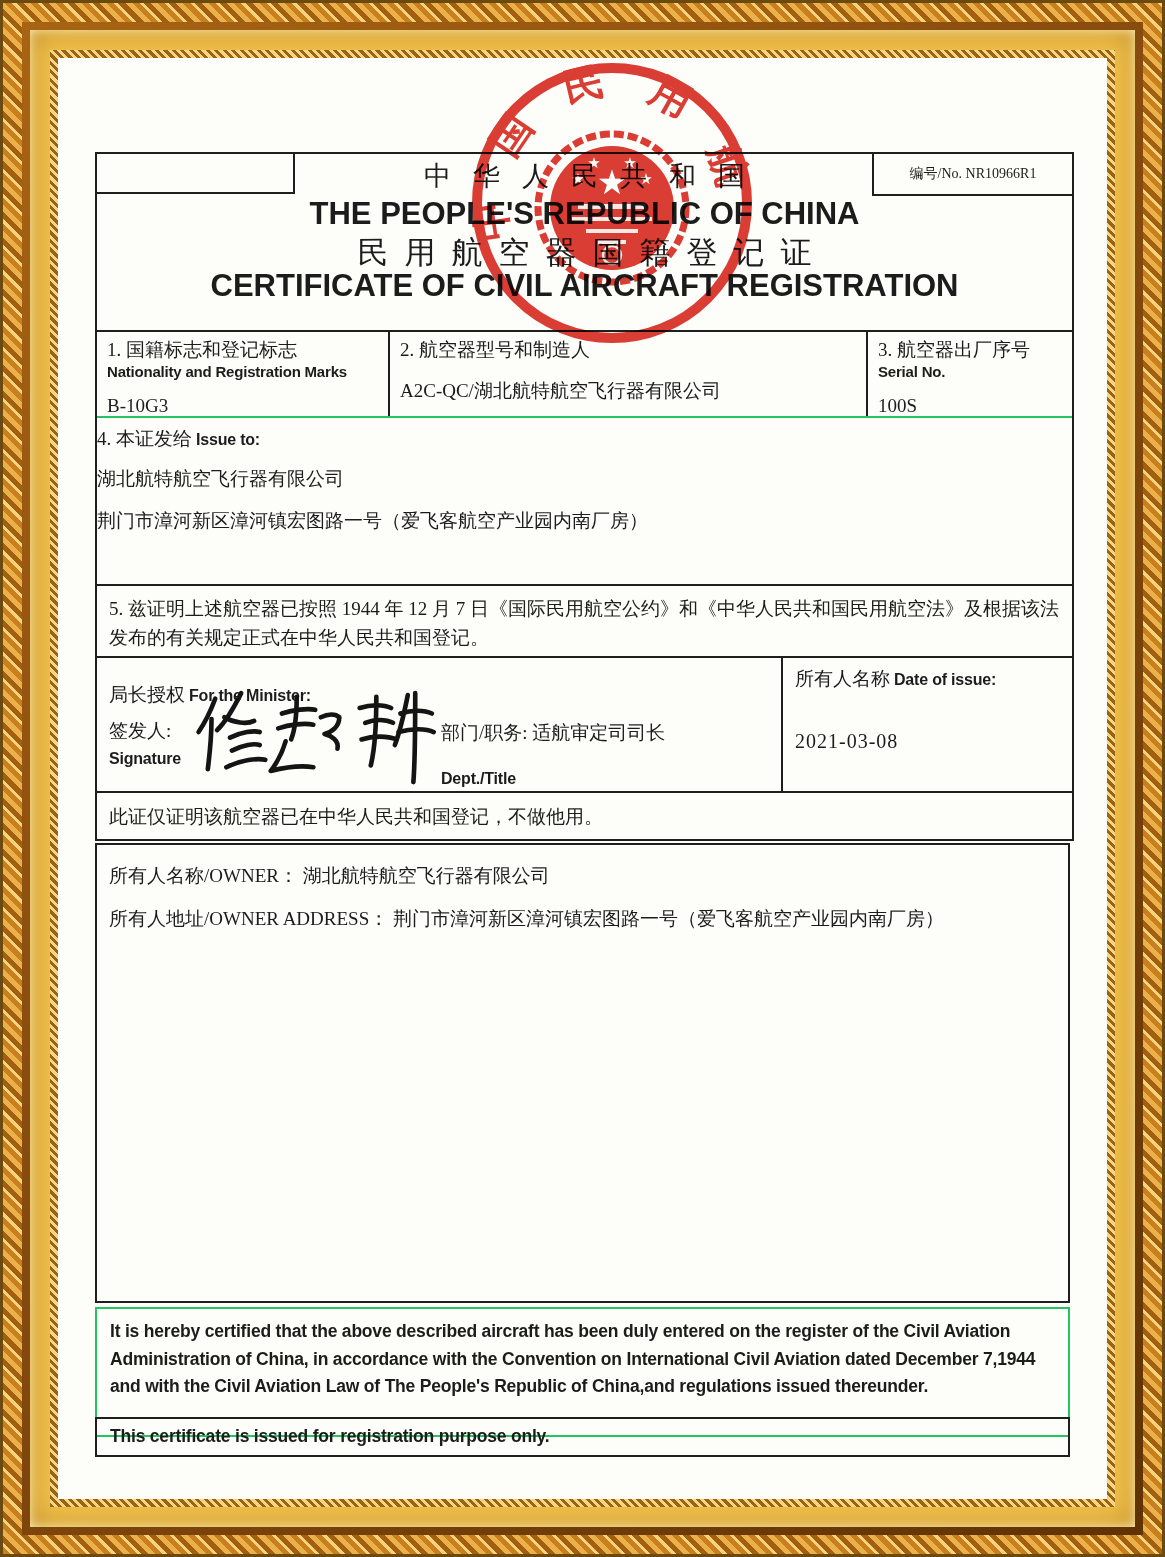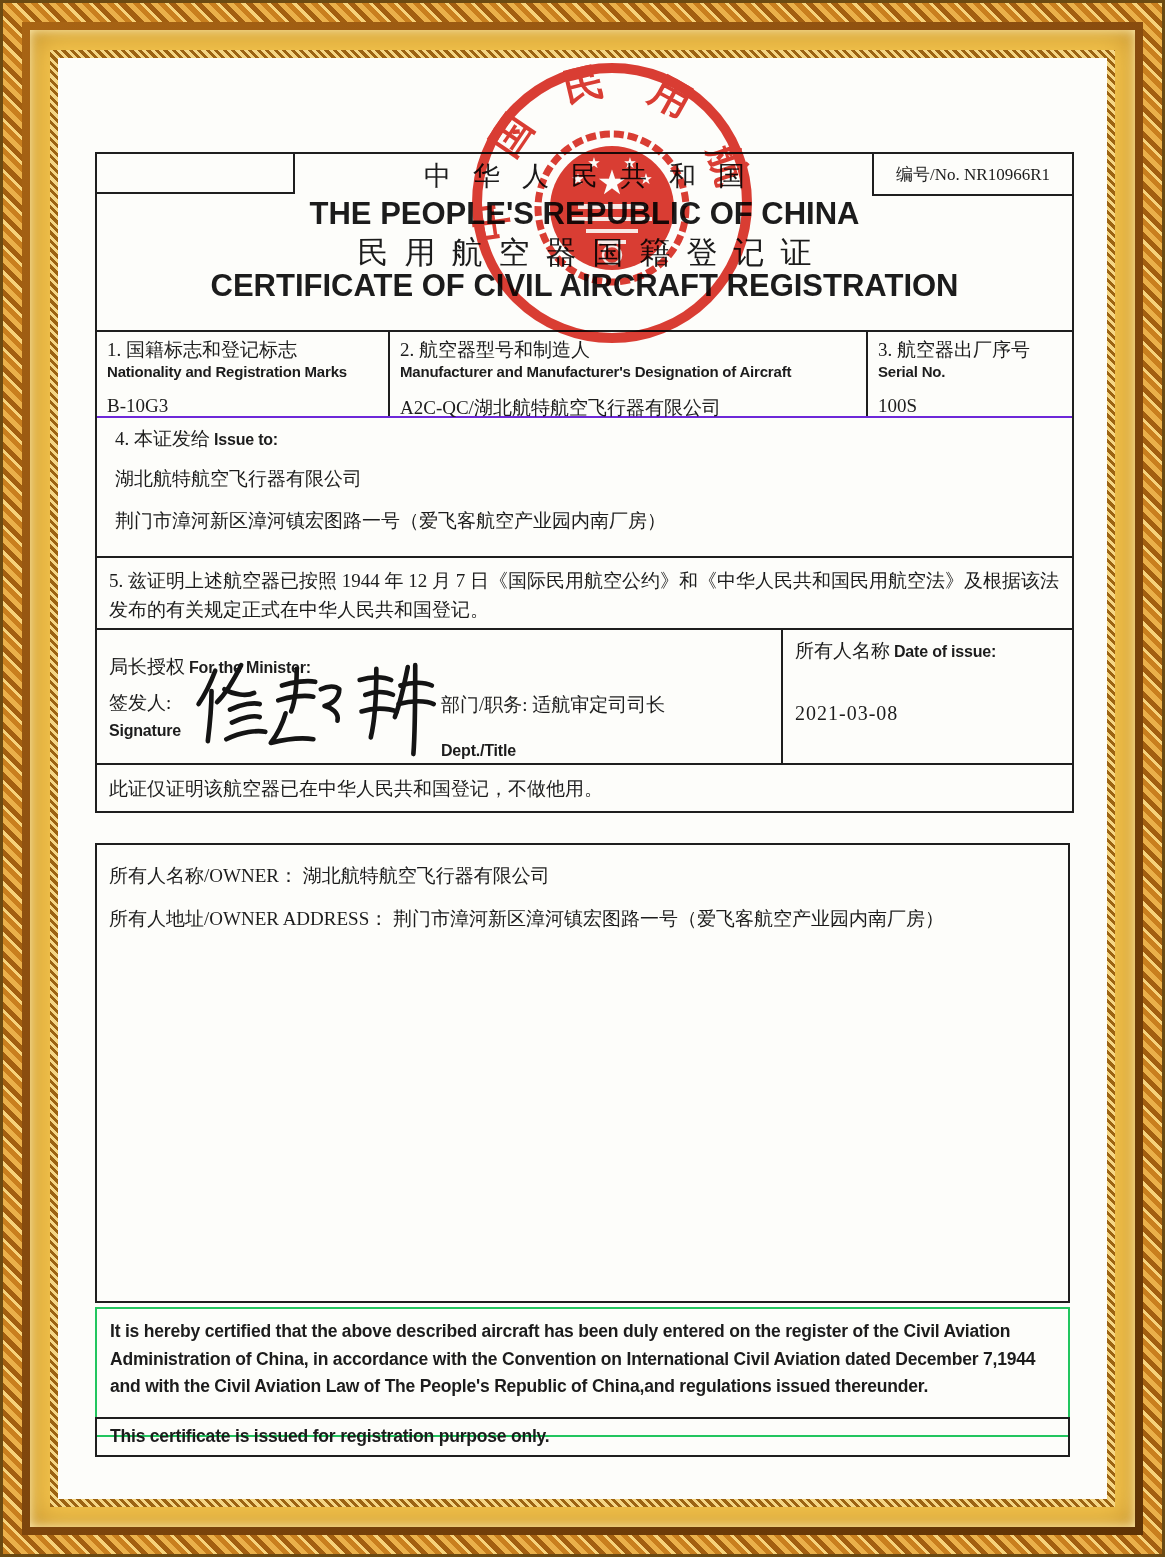--- a/index.html
+++ b/index.html
@@ -47,34 +47,34 @@
   }
   .title-area{position:relative;height:176px;}
   .corner-box{
     position:absolute;left:0;top:0;width:196px;height:38px;
     border-right:2px solid #1e1e1e;border-bottom:2px solid #1e1e1e;
   }
   .serial-box{
     position:absolute;right:0;top:0;width:198px;height:40px;
     border-left:2px solid #1e1e1e;border-bottom:2px solid #1e1e1e;
     display:flex;align-items:center;justify-content:center;
-    font-size:17px;
+    font-size:14px;
   }
   .t-line{position:absolute;left:0;width:100%;text-align:center;white-space:nowrap;}
   .title-cn-small{top:4px;font-size:27px;letter-spacing:22px;text-indent:22px;}
   .title-en-small{top:42px;font-size:31px;font-family:"Liberation Sans","DejaVu Sans",sans-serif;font-weight:700;}
   .title-cn-large{top:78px;font-size:31px;letter-spacing:16px;text-indent:16px;}
   .title-en-large{top:114px;font-size:31px;font-family:"Liberation Sans","DejaVu Sans",sans-serif;font-weight:700;}
   .row1{display:flex;border-top:2px solid #1e1e1e;height:84px;}
   .row1 .cell{padding:5px 10px;box-sizing:border-box;}
   .c1{width:293px;border-right:2px solid #1e1e1e;}
   .c2{width:478px;border-right:2px solid #1e1e1e;}
   .c3{flex:1;}
   .cell .val{margin-top:15px;}
-  .row4{border-top:2px solid #6d28d9;height:140px;box-sizing:border-box;padding:8px 18px;}
+  .row4{border-top:2px solid #22c55e;height:168px;box-sizing:border-box;padding:8px 0;}
   .row4 .name-line{margin-top:14px;font-size:19px;}
   .row4 .addr-line{margin-top:16px;font-size:19px;}
   .row5{border-top:2px solid #1e1e1e;height:72px;box-sizing:border-box;padding:8px 12px;font-size:19px;line-height:1.55;}
   .row-minister{border-top:2px solid #1e1e1e;height:133px;display:flex;}
   .m-left{width:686px;border-right:2px solid #1e1e1e;position:relative;box-sizing:border-box;padding:24px 12px;}
   .m-right{flex:1;box-sizing:border-box;padding:8px 12px;position:relative;}
   .signer{position:absolute;left:12px;top:60px;}
   .sig-svg{position:absolute;left:96px;top:26px;}
   .dept{position:absolute;left:344px;top:62px;}
   .date-value{position:absolute;left:12px;top:72px;font-size:20px;letter-spacing:1px;}
@@ -127,21 +127,20 @@
             </div>
 
             <div class="row1">
               <div class="cell c1">
                 <div class="lab-cn cn">1. 国籍标志和登记标志</div>
                 <div class="lab-en">Nationality and Registration Marks</div>
                 <div class="val cn">B-10G3</div>
               </div>
               <div class="cell c2">
                 <div class="lab-cn cn">2. 航空器型号和制造人</div>
-                <div class="lab-en">Manufacturer and Manufacturer's Designation of Aircraft</div>
                 <div class="val cn">A2C-QC/湖北航特航空飞行器有限公司</div>
               </div>
               <div class="cell c3">
                 <div class="lab-cn cn">3. 航空器出厂序号</div>
                 <div class="lab-en">Serial No.</div>
                 <div class="val cn">100S</div>
               </div>
             </div>
 
             <div class="row4">

